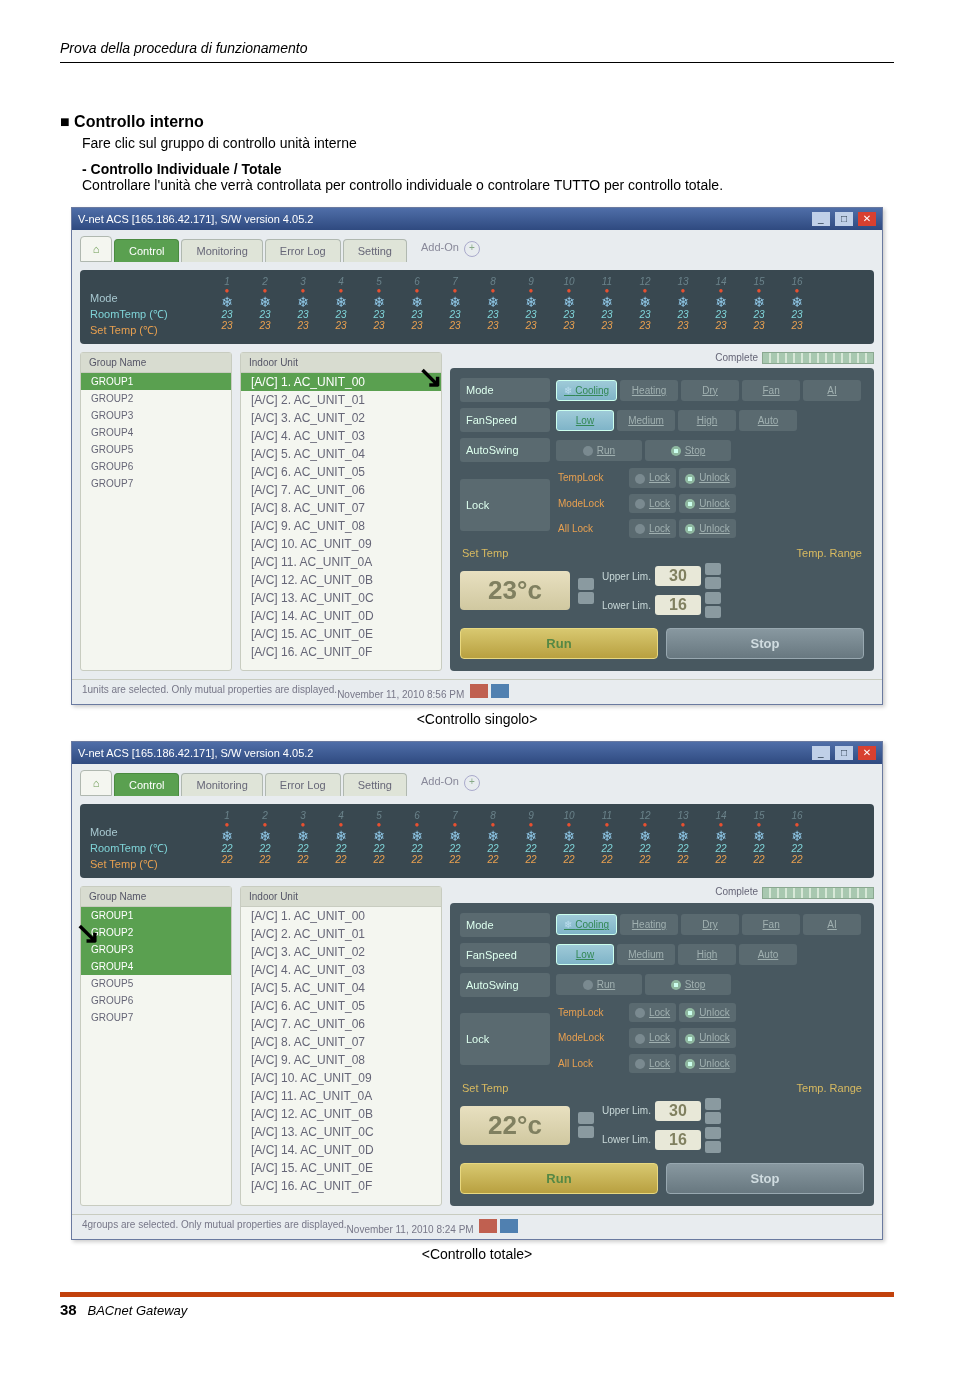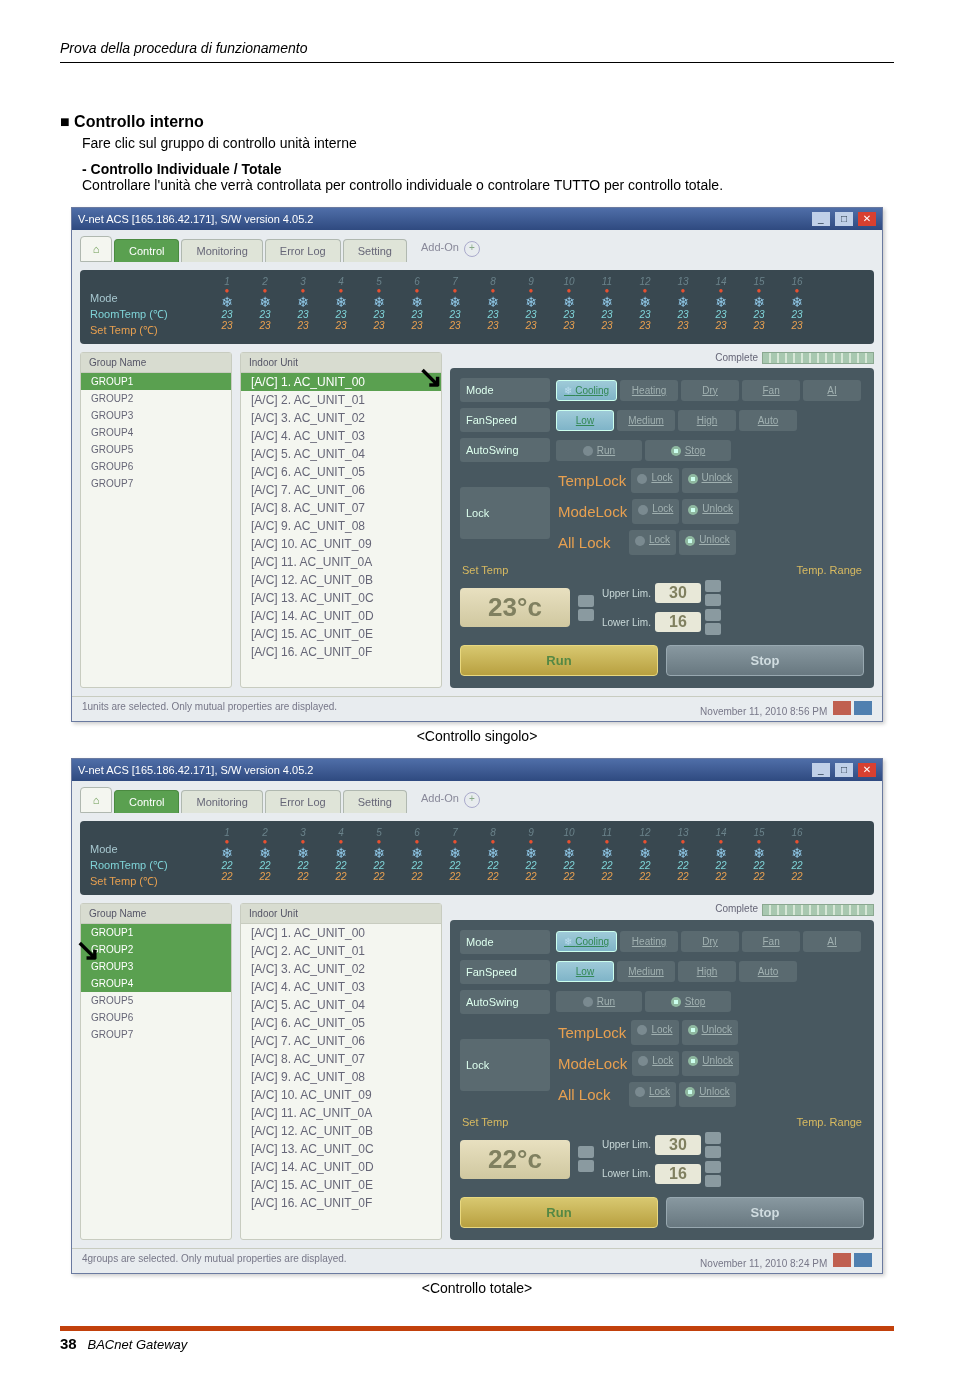--- a/index.html
+++ b/index.html
@@ -232,21 +232,21 @@
     padding:4px 7px;
   }
   .opt.snowicon::before { content:"❄ "; color:#bde; }
   .radio-dot {
     display:inline-block; width:10px; height:10px; border-radius:50%;
     background:#7a8a90; margin-right:4px; vertical-align:middle;
   }
   .radio-dot.on { background: radial-gradient(#cfe 30%, #8fb8a0 32%); }
   .lock-block .opt { min-width:auto; padding:4px 6px;}
   .lock-row { display:flex; gap:3px; margin-bottom:3px;}
-  .lock-row .lab { color:#e8a050; min-width:66px; font-size:15px; padding:4px 2px;}
+  .lock-row .lab { color:#e8a050; min-width:66px; font-size:10px; padding:4px 2px;}
   .settemp-head { display:flex; justify-content:space-between; font-size:11px; color:#d8ba60; margin:6px 2px 4px 2px;}
   .settemp-body { display:flex; align-items:center; gap:8px;}
   .bigtemp {
     background: linear-gradient(#e8e0c0,#d0c8a0);
     color:#808060;
     font-size: 26px;
     font-weight: bold;
     padding: 4px 10px;
     border-radius:4px;
     width: 90px;
@@ -266,21 +266,21 @@
   .runstop { display:flex; gap:8px; margin-top:10px;}
   .btn-big {
     flex:1; text-align:center;
     padding:7px 0; border-radius:4px;
     font-size:13px; font-weight:bold;
   }
   .btn-run { background:linear-gradient(#d8c870,#b8a040); color:#584; border:1px solid #e8d880;}
   .btn-stop { background:linear-gradient(#8898a0,#687880); color:#d0dce0; border:1px solid #98a8b0;}
 
   .statusbar {
-    display:flex; justify-content:space-between;
+    display:flex; 
     padding: 4px 10px;
     font-size:10px; color:#778;
     border-top:1px solid #c8ccc0;
     background:#e8ecef;
   }
   .statusbar .icons span {
     display:inline-block; width:18px; height:14px; margin-left:3px;
   }
   .ic1 { background:#c06050;}
   .ic2 { background:#5080b0;}

